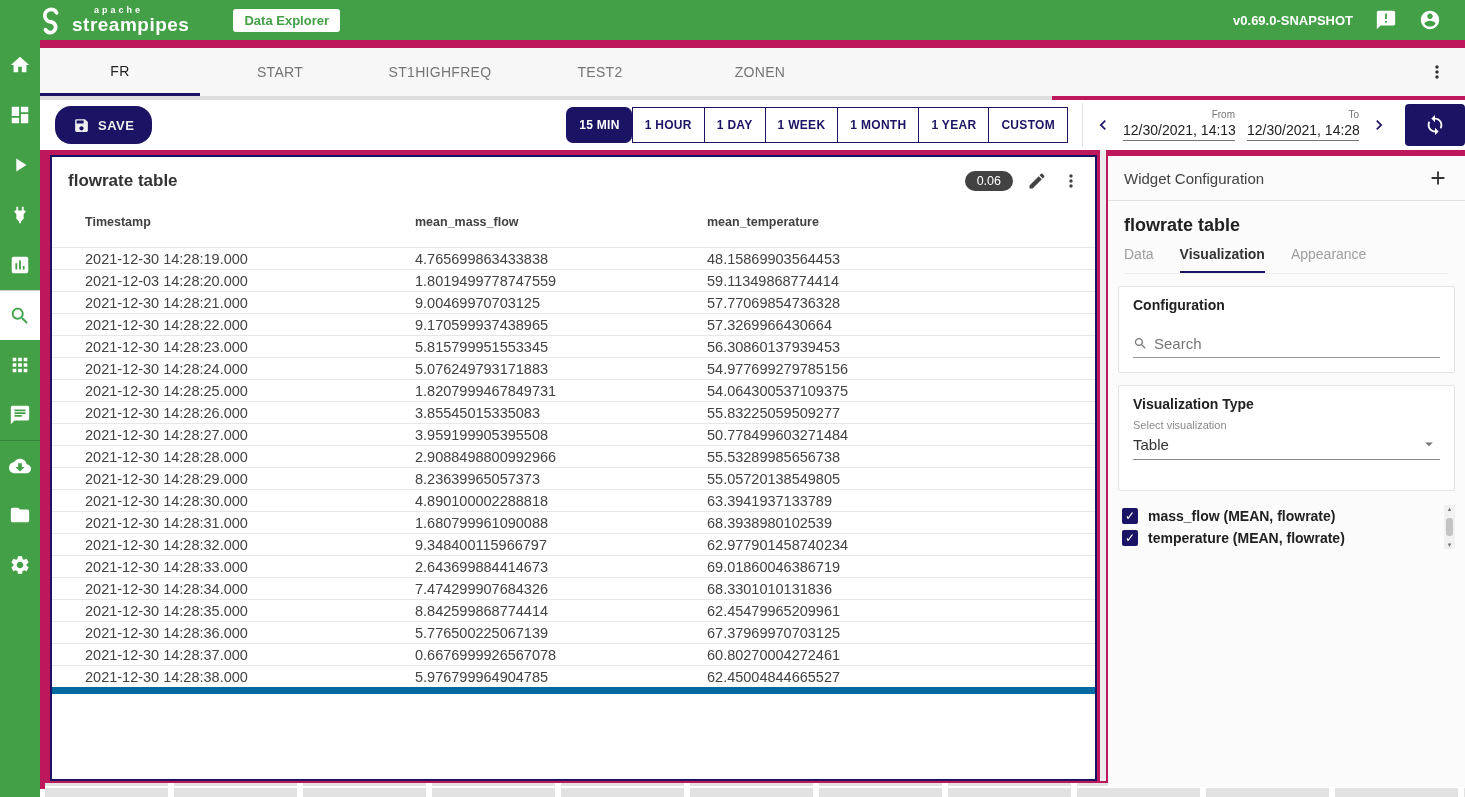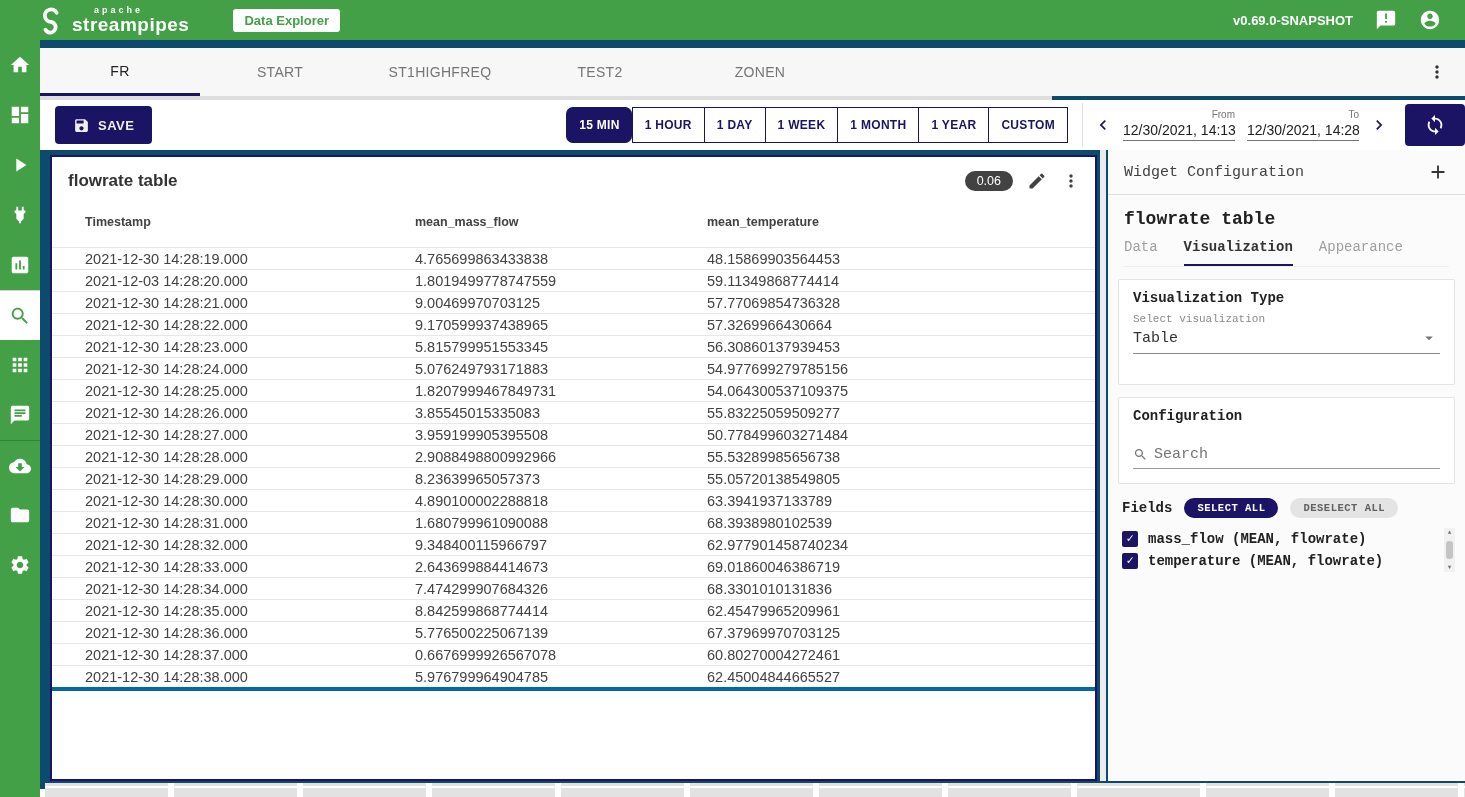--- a/index.html
+++ b/index.html
@@ -1,18 +1,18 @@
 <!DOCTYPE html>
 <html><head>
 <meta charset="utf-8">
 <style>
   * { margin:0; padding:0; box-sizing:border-box; }
   html,body { width:1465px; height:797px; overflow:hidden; background:#fff;
               font-family:"Liberation Sans", sans-serif; }
-  .canvas { position:relative; width:1465px; height:789px; background:#0c4a6e; }
+  .canvas { position:relative; width:1465px; height:789px; background:#be185d; }
 
   
   .app-header { position:absolute; left:0; top:0; width:1465px; height:40px;
     background:#43a047; display:flex; align-items:center; color:#fff; z-index:5; }
   .logo-wrap { display:flex; align-items:center; margin-left:36px; }
   .logo-mark { width:30px; height:30px; margin-right:6px; }
   .logo-text { line-height:1; }
   .logo-apache { font-size:9px; letter-spacing:3px; font-weight:700; margin-left:22px; }
   .logo-name { font-size:19px; font-weight:700; letter-spacing:.5px; }
   .app-badge { margin-left:44px; background:#fff; color:#43a047; font-weight:700;
@@ -35,21 +35,21 @@
   .tab { width:160px; display:flex; align-items:center; justify-content:center;
     font-size:14px; color:#757575; letter-spacing:.3px; cursor:pointer; }
   .tab.active { color:#212121; border-bottom:3px solid #1b1464; font-weight:400; }
   .tab-kebab { margin-left:auto; display:flex; align-items:center; margin-right:18px; cursor:pointer; }
   .tab-kebab svg { width:20px; height:20px; fill:#333; }
   .tab-scroll-track { position:absolute; left:40px; top:96px; width:1012px; height:4px; background:#dedede; }
 
   
   .toolbar { position:absolute; left:40px; top:100px; width:1425px; height:50px;
     background:#fff; display:flex; align-items:center; }
-  .save-btn { margin-left:15px; background:#1b1464; color:#eee; border:none; border-radius:4px;
+  .save-btn { margin-left:15px; background:#1b1464; color:#eee; border:none; border-radius:16px;
     height:38px; padding:12px 18px; font-size:13px; font-weight:700; letter-spacing:.5px;
     display:flex; align-items:center; gap:8px; cursor:pointer; font-family:inherit; }
   .save-btn svg { width:17px; height:17px; fill:#eee; }
   .time-group { margin-left:auto; display:flex; height:36px; }
   .time-btn { border:1px solid #1b1464; border-right:none; background:#fff; color:#1b1464;
     font-size:12px; font-weight:700; padding:0 12px; display:flex; align-items:center;
     cursor:pointer; font-family:inherit; letter-spacing:.3px; }
   .time-btn:last-child { border-right:1px solid #1b1464; }
   .time-btn.active { background:#1b1464; color:#fff;border-radius:7px; }
   .datenav { display:flex; align-items:center; margin-left:14px; height:44px; border-left:1px solid #e0e0e0; padding-left:6px; }
@@ -70,30 +70,30 @@
   .widget-title { font-size:17px; font-weight:700; color:#333; }
   .widget-head-right { margin-left:auto; display:flex; align-items:center; gap:14px; }
   .rate-badge { background:#424242; color:#fff; font-size:12.5px; padding:3px 12px; border-radius:11px; }
   .wicon { width:20px; height:20px; fill:#424242; cursor:pointer; }
   .wtable { width:100%; border-collapse:collapse; margin-top:4px;padding-left:32px; }
   .wtable th { text-align:left; font-size:12.5px; color:#424242; font-weight:700;
     padding:14px 0 18px 0; }
   .wtable th:first-child, .wtable td:first-child { padding-left:33px; width:363px; }
   .wtable th:nth-child(2), .wtable td:nth-child(2) { width:292px; }
   .wtable td { font-size:14.5px; color:#424242; padding:2.5px 0; border-top:1px solid #e7e7e7; }
-  .wtable tr:last-child td { border-bottom:4px solid #0369a1; }
+  .wtable tr:last-child td { border-bottom:7px solid #0369a1; }
 
   
   .grid-strip { position:absolute; left:45px; top:783px; width:1420px; height:14px;
     background:repeating-linear-gradient(90deg,#e2e2e2 0 123px,#fff 123px 129px); }
   .grid-strip:before { content:""; position:absolute; left:0; top:3px; width:100%; height:2px; background:#fff; }
 
   
   .vscroll { position:absolute; left:1100px; top:150px; width:6px; height:631px; background:#ececec; }
-  .panel { position:absolute; left:1108px; top:150px; width:357px; height:631px; background:#fbfbfb;font-family:Liberation Mono, monospace; }
+  .panel { position:absolute; left:1108px; top:156px; width:357px; height:631px; background:#fbfbfb; }
   .panel-head { display:flex; align-items:center; padding:11px 16px; border-bottom:1px solid #e0e0e0; background:#fbfbfb; }
   .panel-head-title { font-size:15px; color:#424242; }
   .panel-add { margin-left:auto; cursor:pointer; display:flex; }
   .panel-add svg { width:22px; height:22px; fill:#333; }
   .panel-widget-name { font-size:18px; font-weight:700; color:#212121; margin:14px 16px 10px; }
   .panel-tabs { display:flex; gap:26px; margin:0 16px; border-bottom:1px solid #eee; }
   .ptab { font-size:14px; color:#9e9e9e; padding-bottom:9px; cursor:pointer; }
   .ptab.active { color:#333; font-weight:700; border-bottom:2px solid #1b1464; }
   .card { background:#fff; border:1px solid #e3e3e3; border-radius:2px; margin:12px 10px; padding:10px 14px 14px; }
   .card-h { font-size:14px; font-weight:700; color:#212121; }
@@ -411,47 +411,42 @@
 
     <div class="panel-widget-name">flowrate table</div>
 
     <div class="panel-tabs">
       <div class="ptab">Data</div>
       <div class="ptab active">Visualization</div>
       <div class="ptab">Appearance</div>
     </div>
 
     <div class="card">
+      <div class="card-h">Configuration</div>
+      <div class="search-row">
+        <svg viewBox="0 0 24 24">
+            <path d="M15.5 14h-.79l-.28-.27C15.41 12.59 16 11.11 16 9.5 16 5.91 13.09 3 9.5 3S3 5.91 3 9.5 5.91 16 9.5 16c1.61 0 3.09-.59 4.23-1.57l.27.28v.79l5 4.99L20.49 19l-4.99-5zm-6 0C7.01 14 5 11.99 5 9.5S7.01 5 9.5 5 14 7.01 14 9.5 11.99 14 9.5 14z"></path>
+          </svg>
+        <input placeholder="Search" style="">
+      </div>
+    </div>
+
+    <div class="card">
       <div class="card-h">Visualization Type</div>
       <div class="select-label">Select visualization</div>
       <div class="select-row">
         <span class="select-value">Table</span>
         <svg viewBox="0 0 24 24">
             <path d="M7 10l5 5 5-5z"></path>
           </svg>
       </div>
       <div class="card-pad-bottom"></div>
     </div>
 
-    <div class="card">
-      <div class="card-h">Configuration</div>
-      <div class="search-row">
-        <svg viewBox="0 0 24 24">
-            <path d="M15.5 14h-.79l-.28-.27C15.41 12.59 16 11.11 16 9.5 16 5.91 13.09 3 9.5 3S3 5.91 3 9.5 5.91 16 9.5 16c1.61 0 3.09-.59 4.23-1.57l.27.28v.79l5 4.99L20.49 19l-4.99-5zm-6 0C7.01 14 5 11.99 5 9.5S7.01 5 9.5 5 14 7.01 14 9.5 11.99 14 9.5 14z"></path>
-          </svg>
-        <input placeholder="Search" style="">
-      </div>
-    </div>
-
     <div class="fields-block">
-      <div class="fields-head">
-        <span class="fields-label">Fields</span>
-        <button class="pill primary">SELECT ALL</button>
-        <button class="pill plain">DESELECT ALL</button>
-      </div>
       <div class="fields-list">
         <div class="field-item">
           <span class="cbox">✓</span>
           <span class="field-text">mass_flow (MEAN, flowrate)</span>
         </div>
         <div class="field-item">
           <span class="cbox">✓</span>
           <span class="field-text">temperature (MEAN, flowrate)</span>
         </div>
         <div class="list-scroll">

